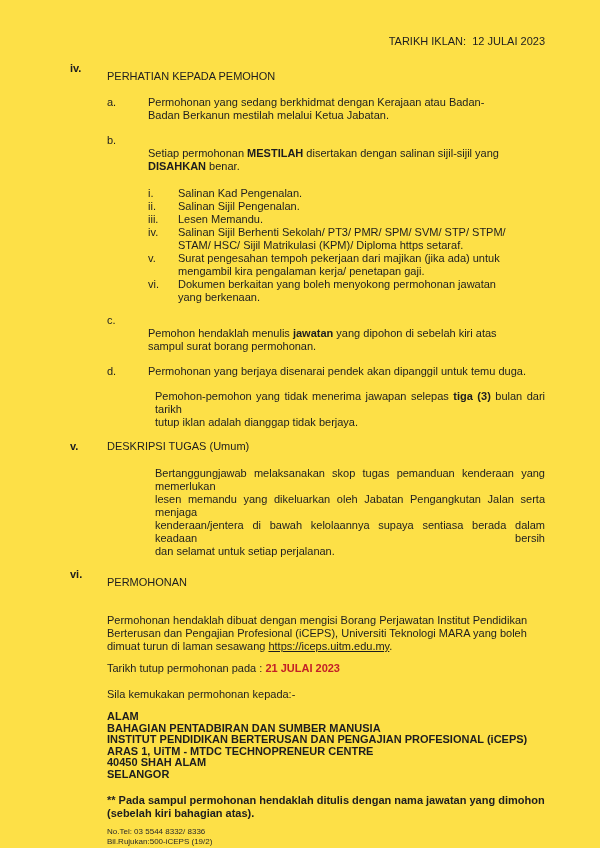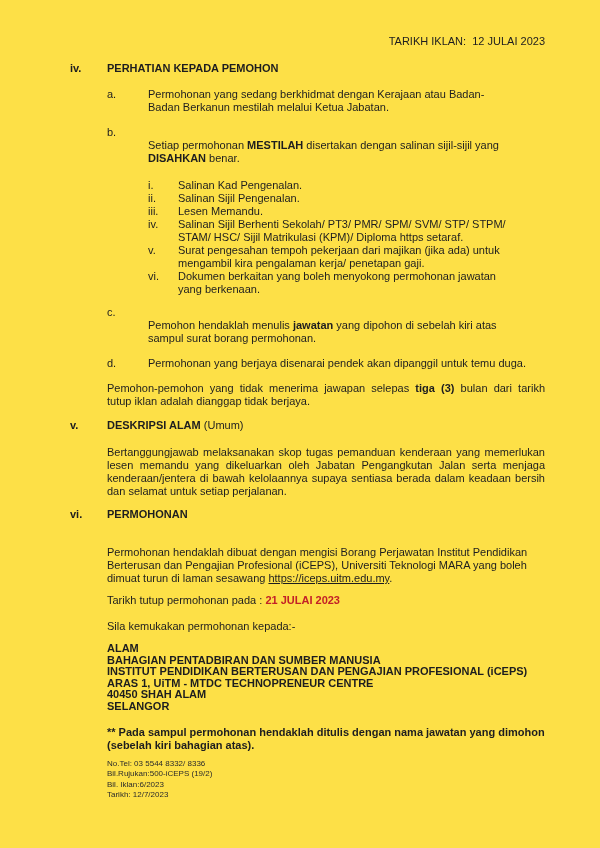--- a/index.html
+++ b/index.html
@@ -10,33 +10,33 @@
     background:#fde047;
     padding:35px 55px 0 70px;
     font-family:"Liberation Sans", sans-serif;
     font-size:11px;line-height:13px;color:#1d1d1f;
     overflow:hidden;
   }
   .header{text-align:right;white-space:pre;}
   .sec{display:flex;}
   .sec-num{width:37px;flex:none;font-weight:bold;}
   .sec-body{flex:1;min-width:0;}
-  .sec-title{font-weight:bold;}
+  .sec-title{font-weight:normal;margin-top:8px;}
   .title-normal{font-weight:normal;}
   .litem{display:flex;}
   .litem-m{width:41px;flex:none;}
   .litem-t{flex:1;min-width:0;}
   .ritem{display:flex;}
   .ritem-m{width:30px;flex:none;}
   .ritem-t{flex:1;min-width:0;white-space:pre-line;}
   .ptext{white-space:pre-line;}
   .b{font-weight:bold;text-align:center;}
   .red{color:#c32027;font-weight:bold;}
   .link{text-decoration:underline;color:inherit;cursor:pointer;}
-  .jline{text-align:justify;text-align-last:justify;}
+  .jline{text-align:justify;text-align-last:justify;margin-left:48px;}
   .jline.last{text-align:justify;text-align-last:left;}
   .address div{font-weight:bold;line-height:11.6px;}
   .note{font-weight:bold;white-space:pre-line;}
   .footer{font-size:8px;line-height:10.5px;color:#2b2b2b;margin-left:37px;}
   .mt7{margin-top:7px}.mt9{margin-top:9px}.mt10{margin-top:10px}
   .mt11{margin-top:11px}.mt12{margin-top:12px}.mt13{margin-top:13px}
   .mt14{margin-top:14px}
 </style>
 </head>
 <body>
@@ -121,21 +121,21 @@
         </div>
         <div class="jline last">tutup iklan adalah dianggap tidak berjaya.</div>
       </div>
     </div>
   </div>
 
   <div class="sec mt11">
     <div class="sec-num">v.</div>
     <div class="sec-body">
       <div>
-        <span class="sec-title">DESKRIPSI ALAM</span><span class="title-normal"> (Umum)</span>
+        <span class="sec-title">DESKRIPSI TUGAS</span><span class="title-normal"> (Umum)</span>
       </div>
       <div class="mt14">
         <div class="jline">Bertanggungjawab melaksanakan skop tugas pemanduan kenderaan yang memerlukan</div>
         <div class="jline">lesen memandu yang dikeluarkan oleh Jabatan Pengangkutan Jalan serta menjaga</div>
         <div class="jline">kenderaan/jentera di bawah kelolaannya supaya sentiasa berada dalam keadaan bersih</div>
         <div class="jline last">dan selamat untuk setiap perjalanan.</div>
       </div>
     </div>
   </div>
 

